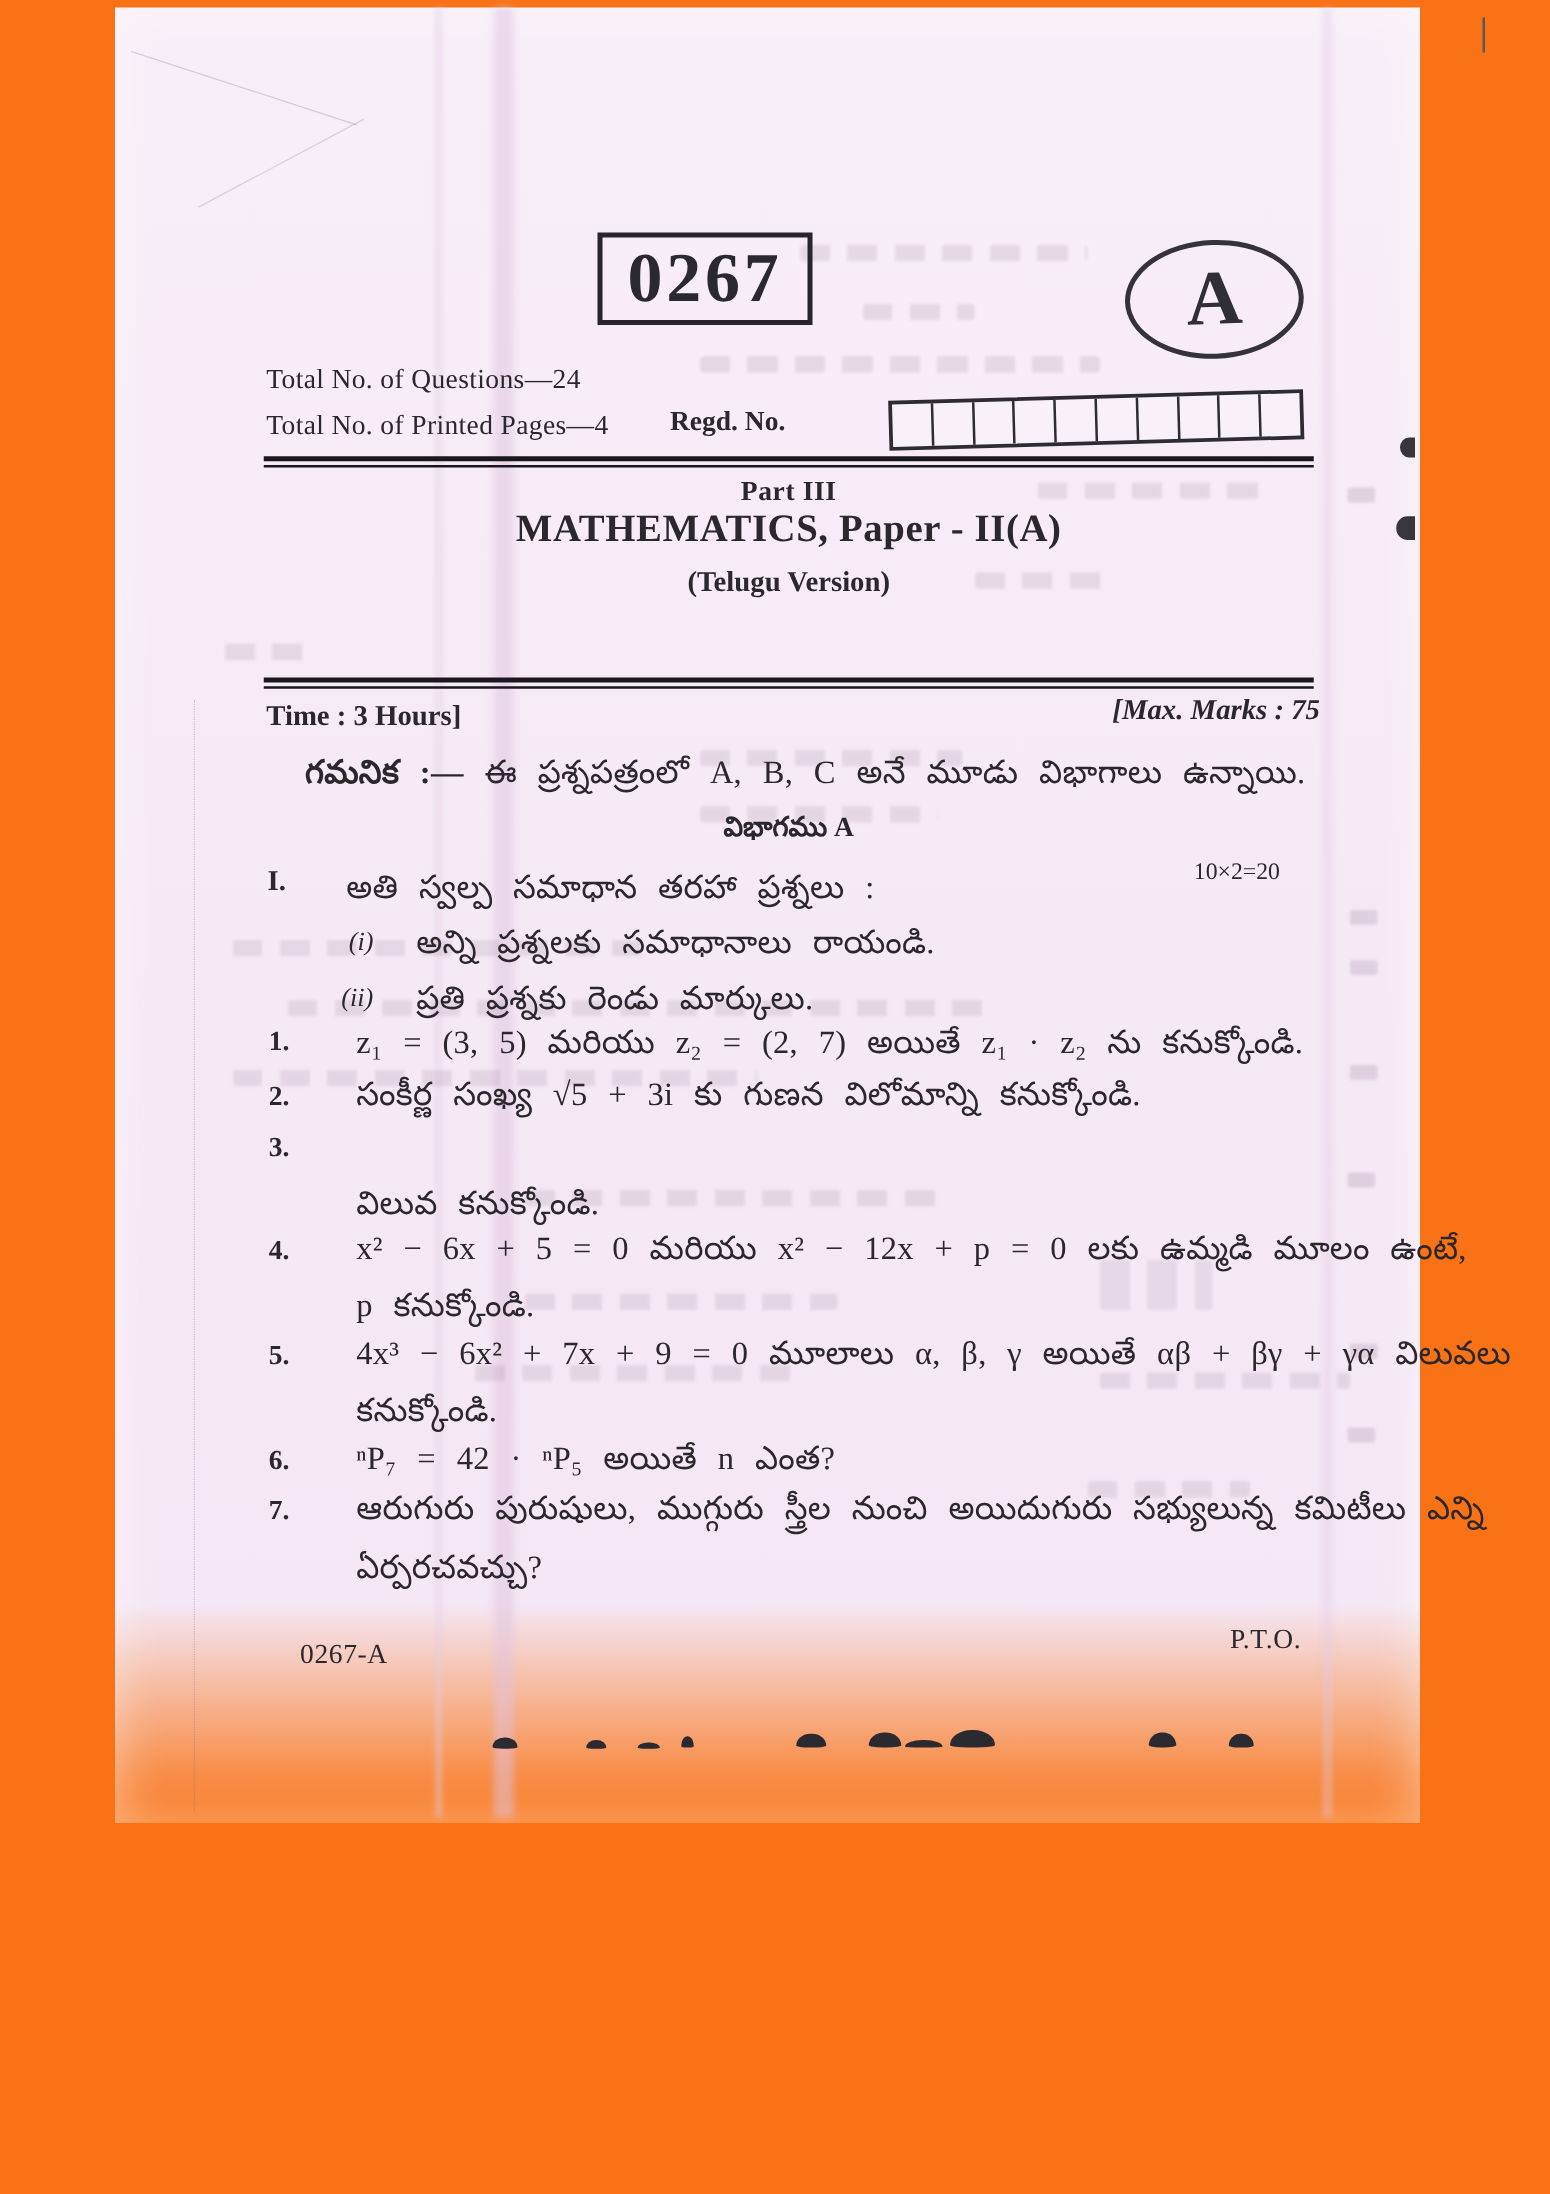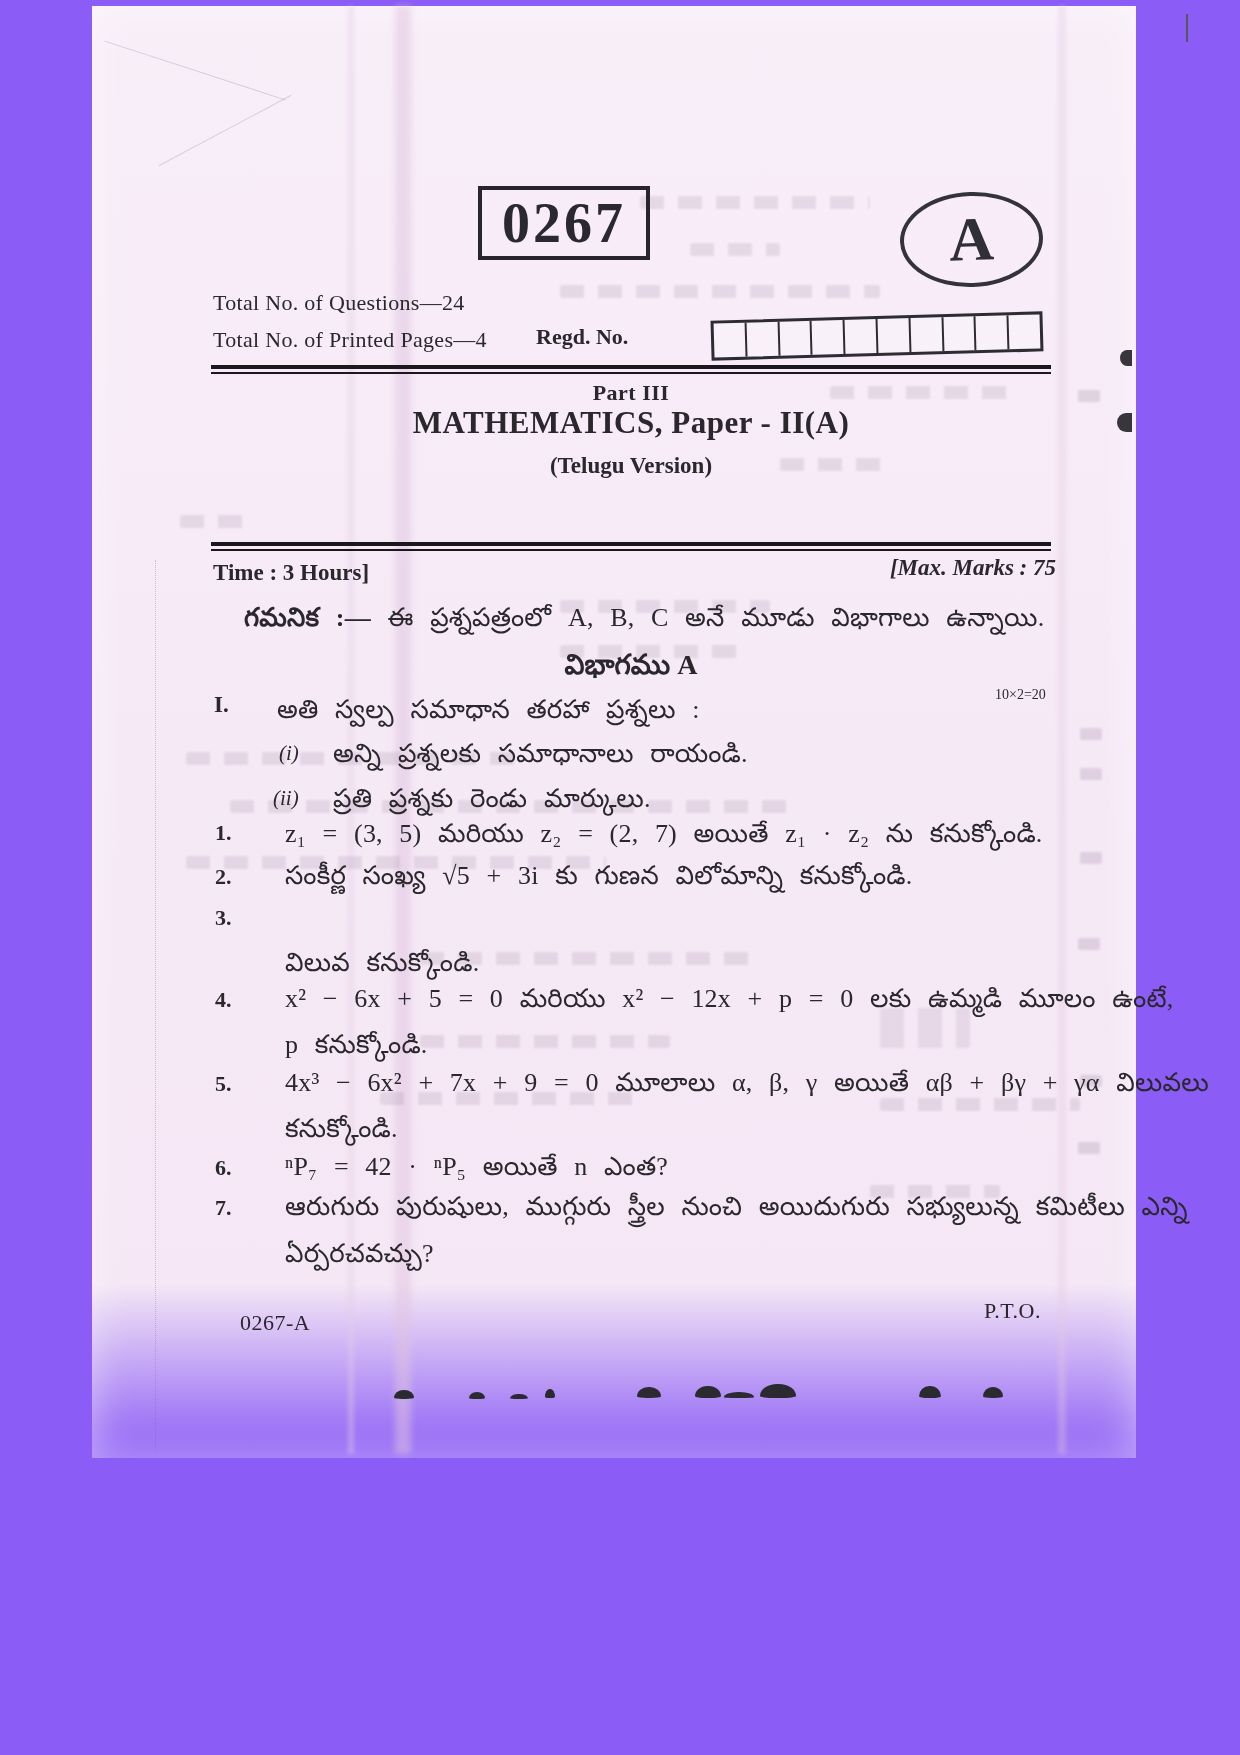--- a/index.html
+++ b/index.html
@@ -4,21 +4,21 @@
 <style>
   :root{
     --paper:#f7ebf6;
     --ink:#2a272d;
     --rule:#1a181d;
   }
   *{margin:0;padding:0;box-sizing:border-box;}
   html,body{background:#fafaf9;}
   #scan{
     position:relative;width:1240px;height:1755px;overflow:hidden;
-    background:#8b5cf6;
+    background:#f97316;
     font-family:"Liberation Serif","DejaVu Serif",serif;
     color:var(--ink);
   }
   
   .paper{
     position:absolute;left:92px;top:6px;width:1044px;height:1452px;
     background:linear-gradient(180deg,#f8eef8 0%,#f6e9f6 55%,#f5e7f5 88%,rgba(245,231,245,0) 100%);
     box-shadow:inset 0 0 40px rgba(255,255,255,.5);
   }
   .streak{position:absolute;pointer-events:none;}
@@ -56,25 +56,25 @@
   }
   .center-band{position:absolute;left:206px;width:850px;text-align:center;}
   .part{font-size:22px;font-weight:bold;letter-spacing:.5px;}
   .title{font-size:31px;font-weight:bold;letter-spacing:.5px;}
   .subtitle{font-size:23px;font-weight:bold;}
   .time{font-size:23px;font-weight:bold;}
   .marks-right{font-size:23px;font-weight:bold;font-style:italic;}
   
   .tel{font-size:26px;word-spacing:.38em;letter-spacing:.2px;white-space:nowrap;}
   .note-label{font-weight:bold;}
-  .sec-head{font-size:28px;font-weight:bold;}
+  .sec-head{font-size:22px;font-weight:bold;}
   .qnum{font-size:22px;font-weight:bold;}
   .roman{font-size:23px;font-weight:bold;}
   .sublabel{font-size:21px;font-style:italic;}
-  .marks-small{font-size:14px;margin-left:40px;}
+  .marks-small{font-size:19px;}
   .footer-code{font-size:22px;letter-spacing:.5px;}
   .pto{font-size:22px;letter-spacing:.5px;}
   
   .blob{position:absolute;background:#2b2a31;border-radius:50% 50% 45% 45%/90% 90% 15% 15%;}
   .edge-blob{position:absolute;background:#39353d;border-radius:60% 0 0 60%/50% 0 0 50%;}
   .tick{position:absolute;background:#5a565e;}
 </style>
 </head>
 <body>
 

